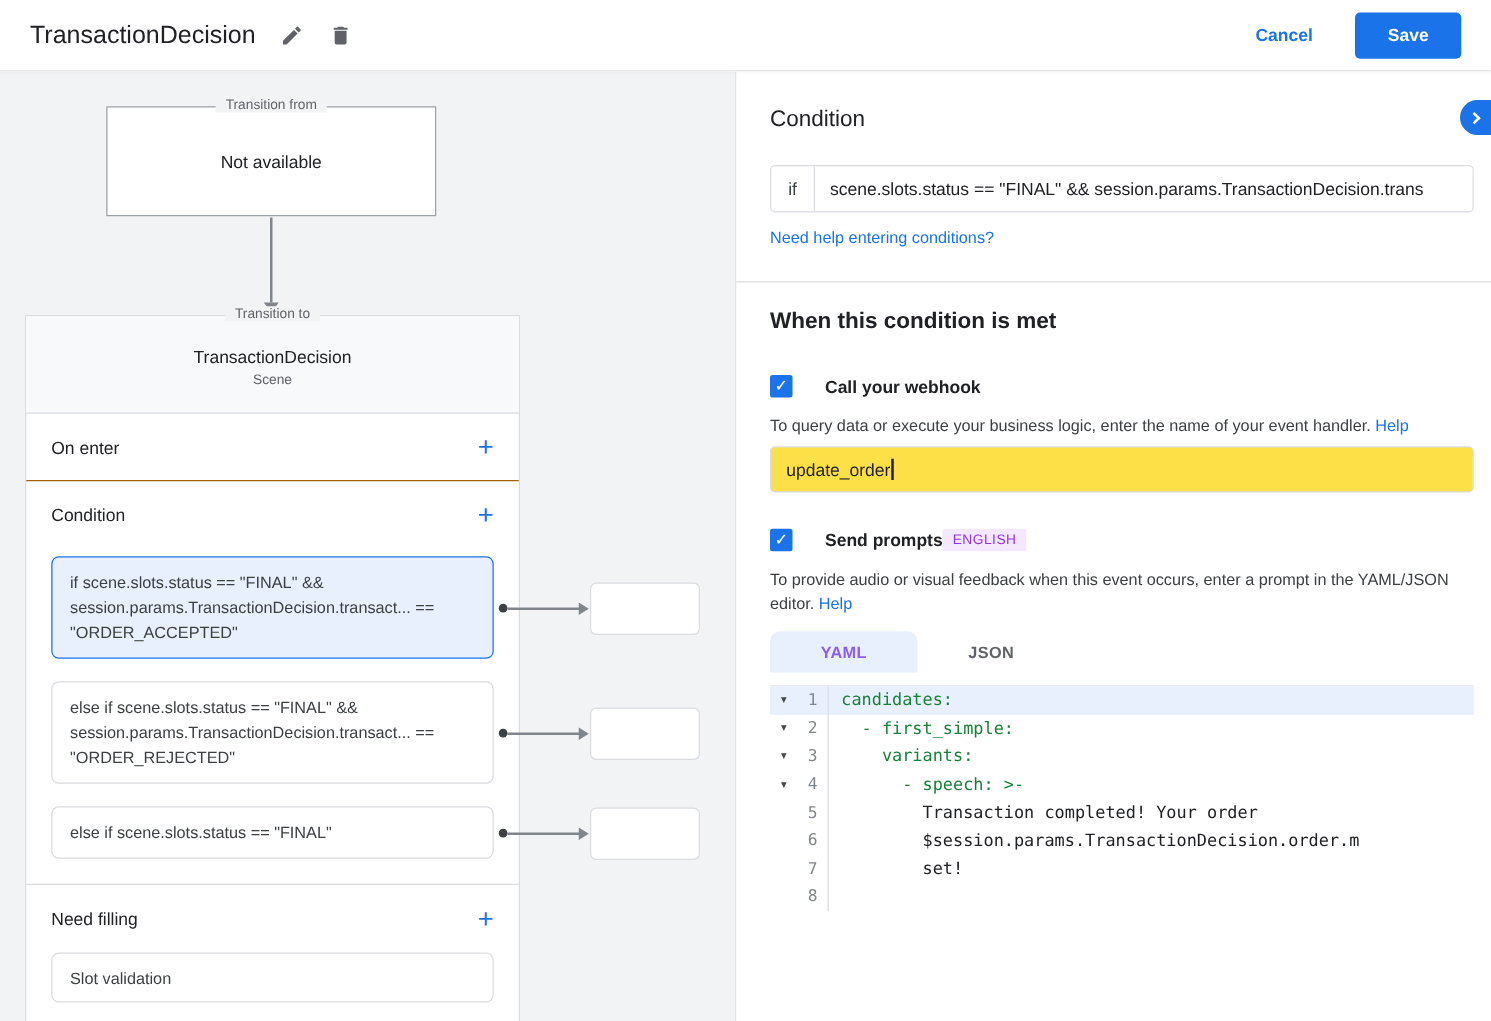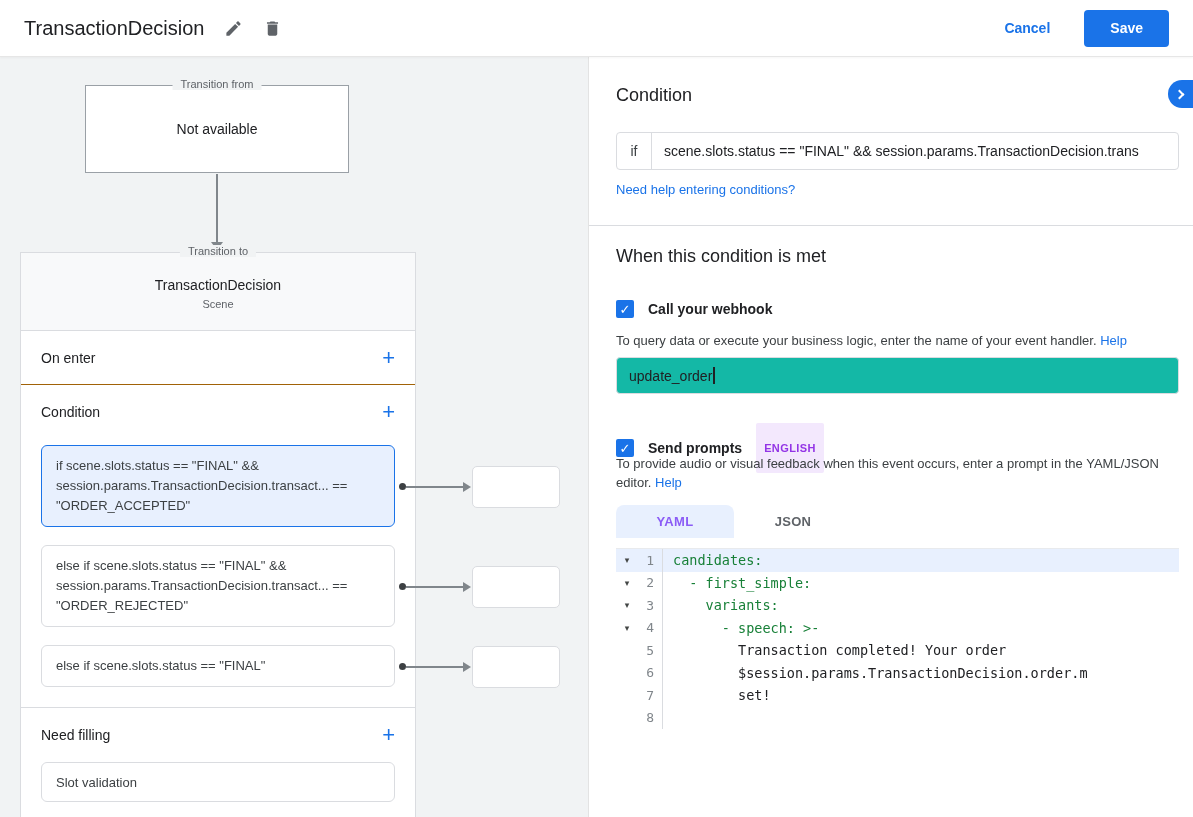--- a/index.html
+++ b/index.html
@@ -80,38 +80,38 @@
   .cond-row { position: absolute; left: 27px; top: 75px; width: 563px; height: 38px;
     border: 1px solid #dadce0; border-radius: 4px; display: flex; align-items: stretch; background: #fff; }
   .if-seg { width: 35px; border-right: 1px solid #dadce0; display: flex; align-items: center;
     justify-content: center; font-size: 14px; color: #3c4043; }
   .cond-input { flex: 1; display: flex; align-items: center; padding: 0 12px; font-size: 14px;
     color: #202124; white-space: nowrap; overflow: hidden; cursor: text; }
 
   .link { color: #1a73e8; font-size: 13px; cursor: pointer; text-decoration: none; }
   .help-conditions { position: absolute; left: 27px; top: 125px; }
   .divider { position: absolute; left: 0; right: 0; top: 168px; height: 1px; background: #dadce0; }
-  .when-title { position: absolute; left: 27px; top: 189px; font-size: 18px; color: #202124; }
+  .when-title { position: absolute; left: 27px; top: 189px; font-size: 18px; color: #202124; font-weight: bold; }
 
   .check-row { position: absolute; left: 27px; display: flex; align-items: center; }
   .wh-row { top: 243px; } .sp-row { top: 366px; }
   .checkbox { width: 18px; height: 18px; background: #1a73e8; border-radius: 2px; color: #fff;
     font-size: 13px; font-weight: bold; display: flex; align-items: center; justify-content: center;
     cursor: pointer; }
-  .check-label { margin-left: 14px; font-size: 14px; font-weight: bold; color: #202124; }
-  .badge { margin-left: 14px; background: #f3e8fd; color: #9334e6; font-size: 11px; font-weight: 700;
-    letter-spacing: .4px; padding: 19px 8px; border-radius: 2px; }
+  .check-label { margin-left: 26px; font-size: 14px; font-weight: bold; color: #202124; }
+  .badge { background: #f3e8fd; color: #9334e6; font-size: 11px; font-weight: 400;
+    letter-spacing: .4px; padding: 3px 8px; border-radius: 2px; }
 
   .desc { position: absolute; left: 27px; width: 563px; font-size: 13px; line-height: 19px; color: #3c4043; }
   .wh-desc { top: 274px; } .sp-desc { top: 397px; }
   .desc .link { }
 
   .text-input { position: absolute; left: 27px; width: 563px; height: 37px; border: 1px solid #dadce0;
     border-radius: 4px; display: flex; align-items: center; padding: 0 12px; font-size: 14px;
-    color: #202124; cursor: text; background: #14b8a6; }
+    color: #202124; cursor: text; background: #fde047; }
   .wh-input { top: 300px; }
   .caret { display: inline-block; width: 1.5px; height: 17px; background: #202124; margin-left: 1px; }
 
   .tabs { position: absolute; left: 27px; top: 448px; display: flex; }
   .tab { width: 118px; height: 33px; display: flex; align-items: center; justify-content: center;
     font-size: 13px; font-weight: 600; color: #5f6368; cursor: pointer; letter-spacing: .3px; }
   .tab.active { color: #8b5cf6; background: #e8f0fe; border-radius: 8px 8px 0 0; }
 
   .editor { position: absolute; left: 27px; top: 491px; width: 563px; bottom: 0;
     border-top: 1px solid #e8eaed; font-family: "DejaVu Sans Mono", "Liberation Mono", monospace;

